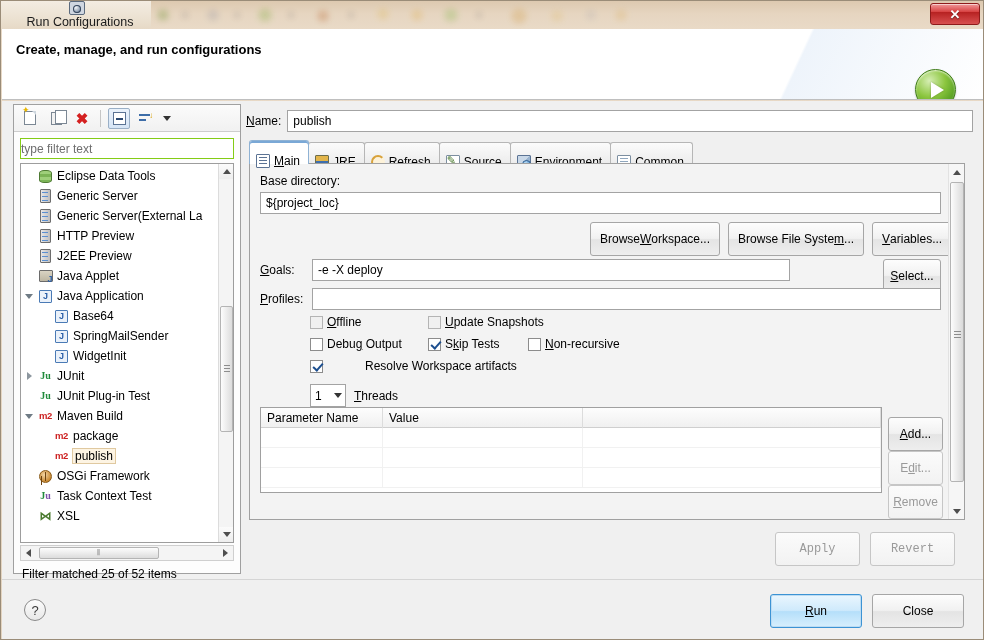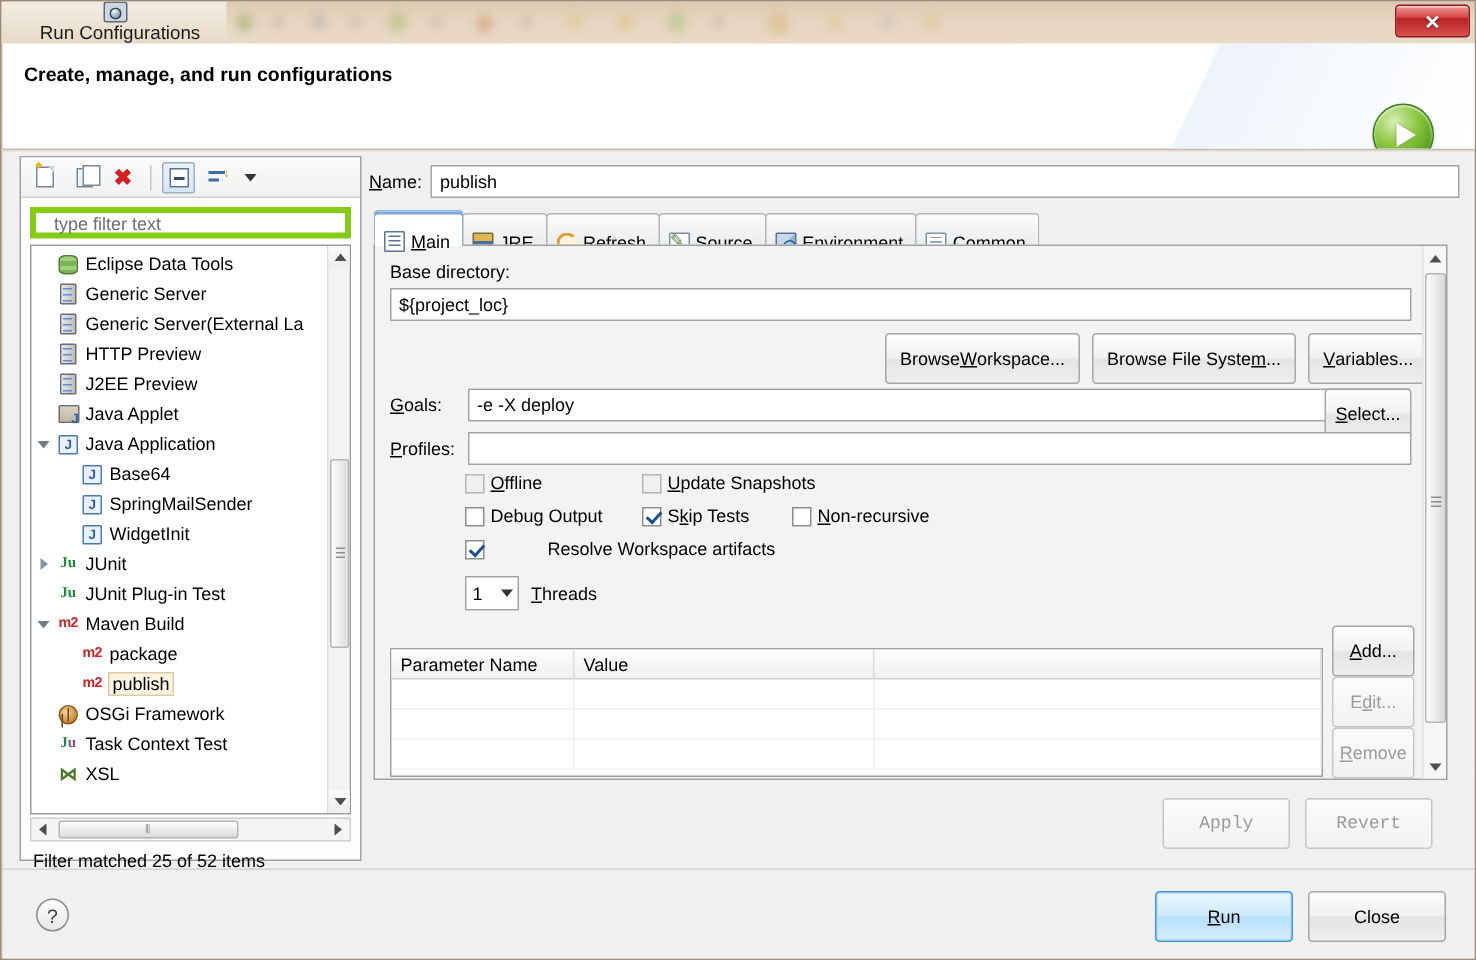--- a/index.html
+++ b/index.html
@@ -186,22 +186,22 @@
     position: absolute; right: -1px; top: 0px; font-size: 8px; color: #d8a000;
   }
   .ico-caret {
     width: 0; height: 0;
     border-left: 4px solid transparent; border-right: 4px solid transparent;
     border-top: 5px solid #333;
   }
 
   #filter-box {
     position: absolute; left: 6px; top: 33px; width: 214px; height: 21px;
-    border: 4px solid #84cc16; background: #fff;
-    display: flex; align-items: center; padding-left: 12px;
+    border: 1px solid #84cc16; background: #fff;
+    display: flex; align-items: center; padding-left: 0;
     font-size: 12px; color: #6e6e6e;
   }
   #tree-wrap {
     position: absolute; left: 6px; top: 58px; width: 214px; height: 380px;
     border: 1px solid #9d9d9d; background: #fff;
     overflow: hidden;
   }
   #tree {
     position: absolute; left: 0; top: 0; width: 198px; height: 378px;
     padding-top: 2px;
@@ -781,21 +781,21 @@
           <span>${project_loc}</span>
         </div>
 
         <div style="position:absolute; left:340px; top:58px; display:flex; gap:8px;">
           <div class="btn">Browse <u>W</u>orkspace...</div>
           <div class="btn">Browse File Syste<u>m</u>...</div>
           <div class="btn"><u>V</u>ariables...</div>
         </div>
 
         <div class="form-label" style="left:10px; top:99px;"><u>G</u>oals:</div>
-        <div class="txtfield" style="left:62px; top:95px; width:628px;text-align:center;">
+        <div class="txtfield" style="left:62px; top:95px; width:478px;text-align:center;">
           <span>-e  -X deploy</span>
         </div>
         <div class="btn" style="position:absolute; left:633px; top:95px; width:58px;"><u>S</u>elect...</div>
 
         <div class="form-label" style="left:10px; top:128px;"><u>P</u>rofiles:</div>
         <div class="txtfield" style="left:62px; top:124px; width:629px;">
           <span></span>
         </div>
 
         <div class="cbrow" style="left:60px; top:151px;">
@@ -824,21 +824,21 @@
           <span class="cb checked"></span>
           <span class="cb-label">Resolve Workspace artifacts</span>
         </div>
 
         <div id="threads-spin" style="top:220px;">
           <span>1</span>
           <span class="spin-caret"></span>
         </div>
         <div class="form-label" style="left:104px; top:225px;"><u>T</u>hreads</div>
 
-        <div id="param-table" style="top:268px;">
+        <div id="param-table" style="top:243px;">
           <div id="pt-head">
             <div class="th" style="width:122px">Parameter Name</div>
             <div class="th" style="width:200px">Value</div>
             <div class="th" style="width:298px"></div>
           </div>
           <div class="pt-row">
             <div class="td" style="width:122px"></div>
               <div class="td" style="width:200px"></div>
               <div class="td" style="width:298px"></div>
           </div>

